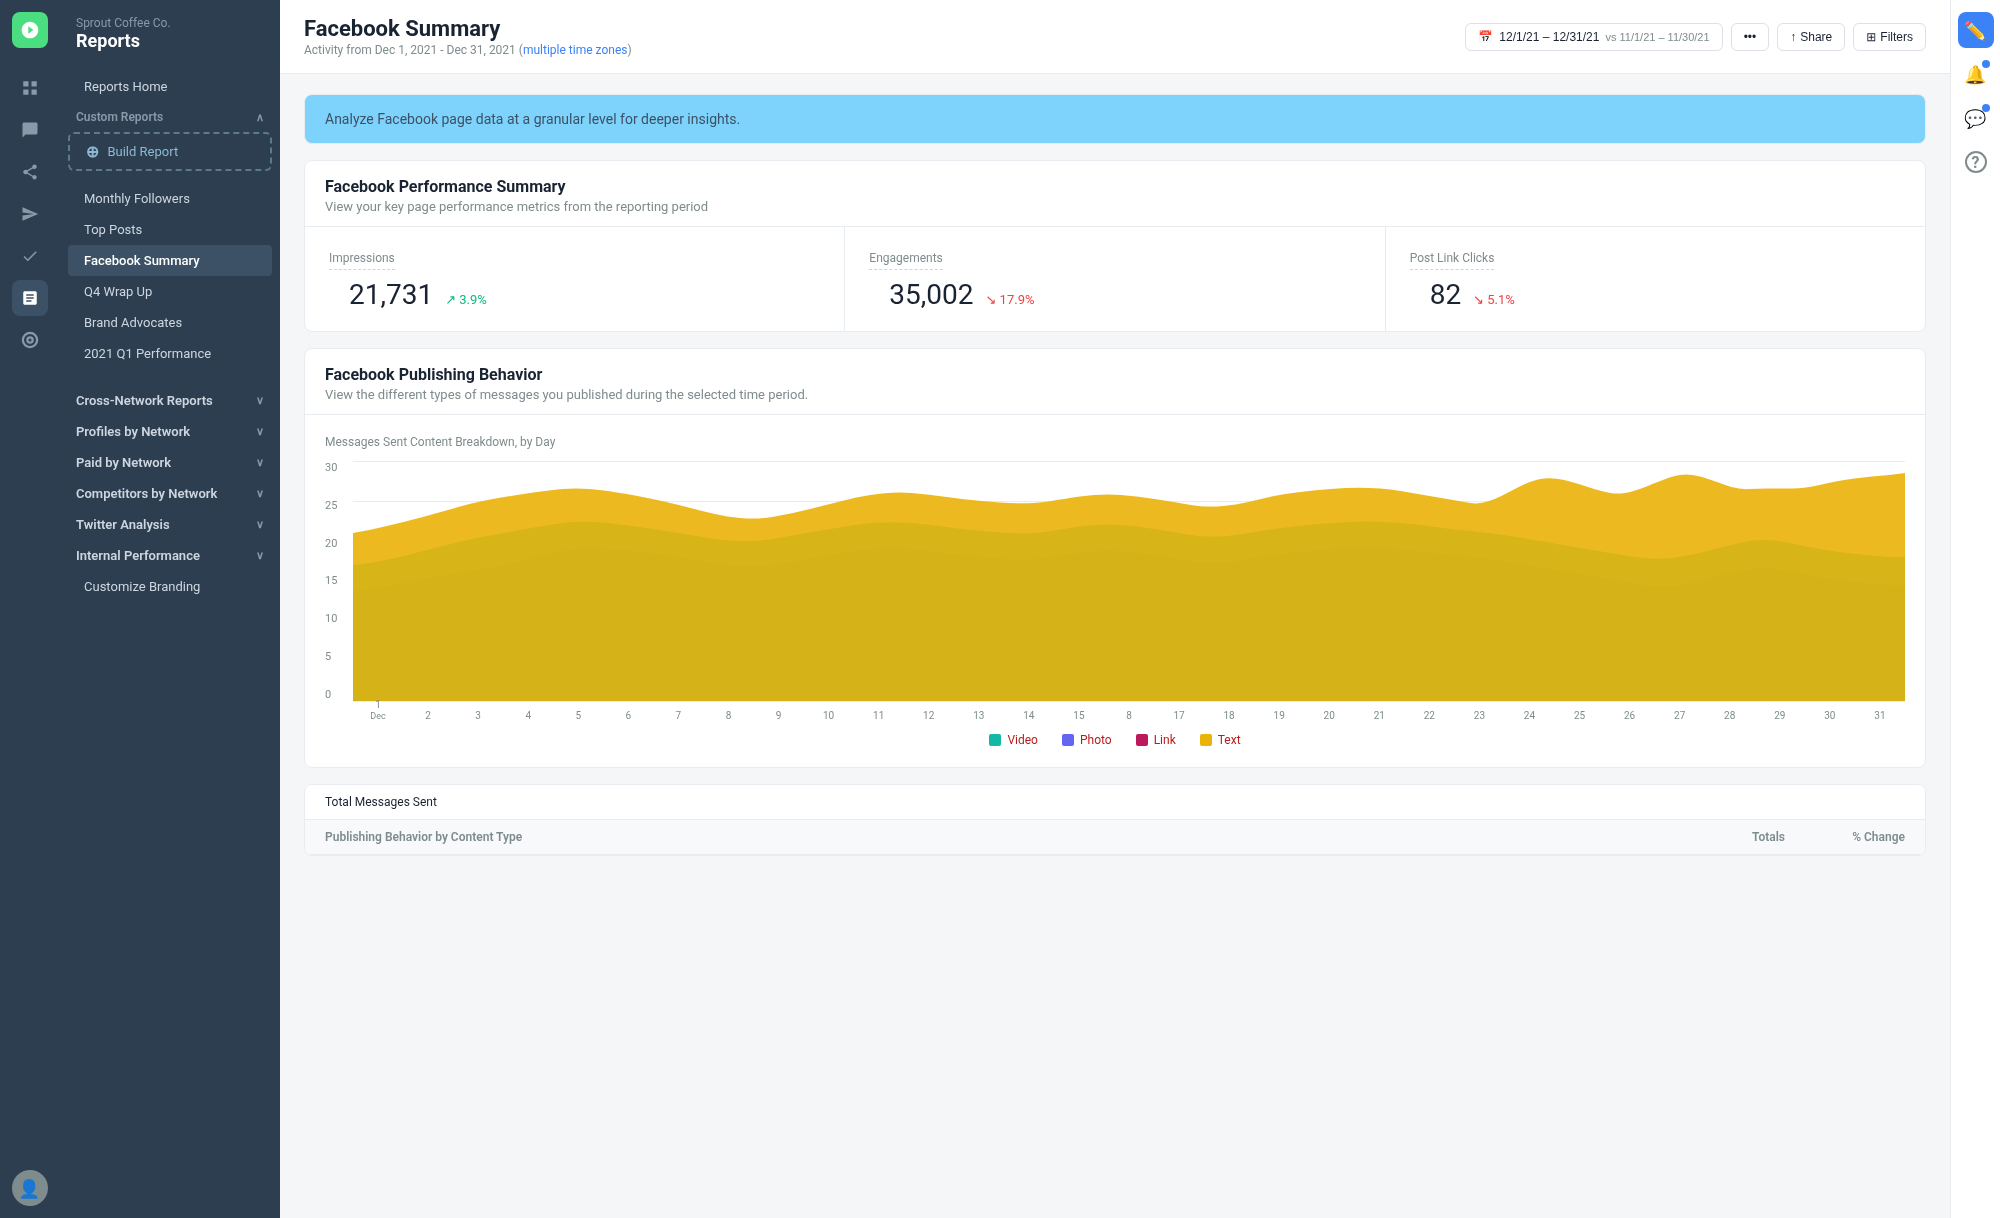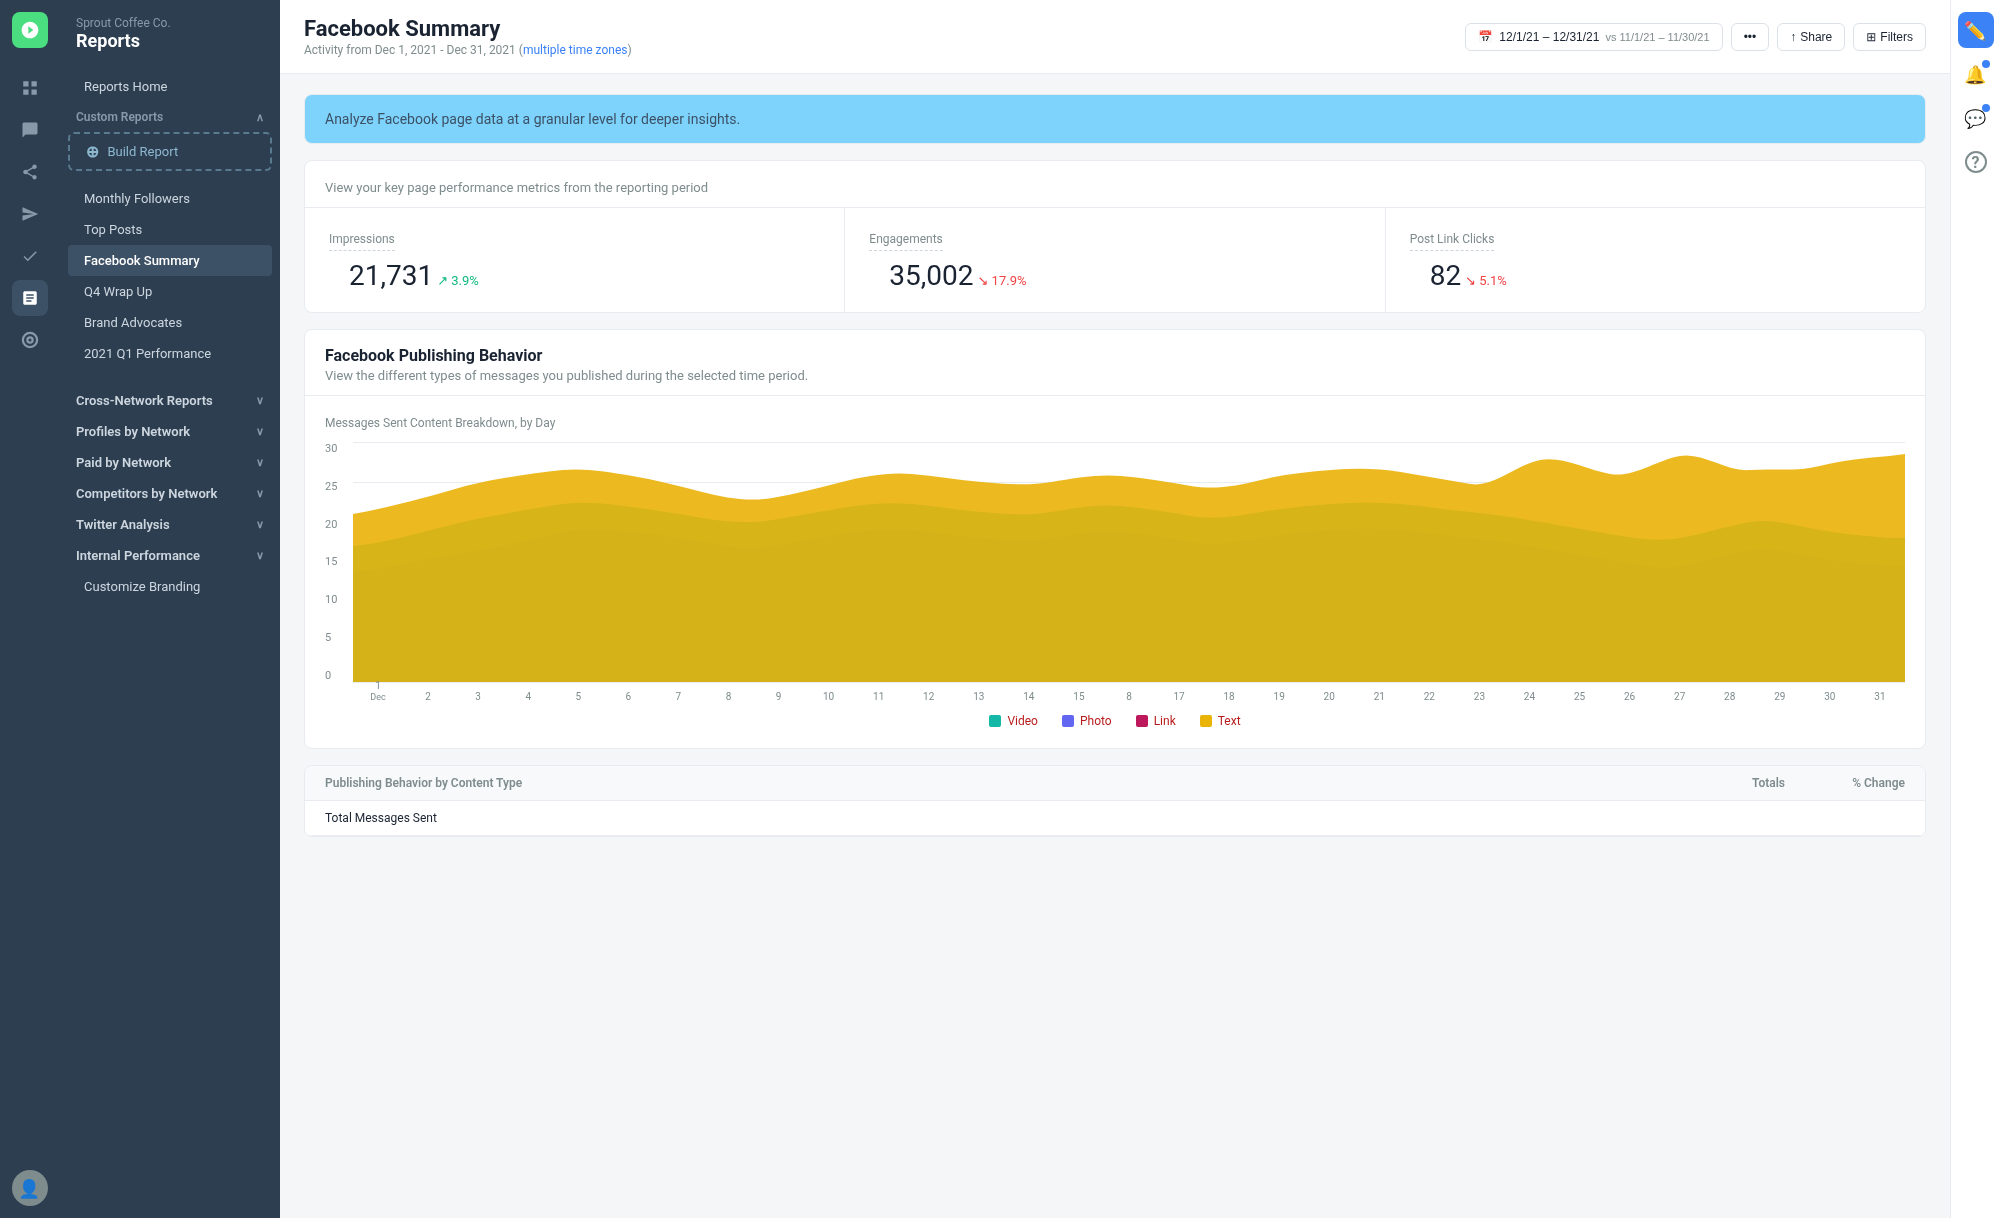--- a/index.html
+++ b/index.html
@@ -206,20 +206,21 @@
       font-size: 12px;
       color: #7f8c8d;
       margin-bottom: 8px;
       border-bottom: 1px dashed #cdd6df;
       padding-bottom: 4px;
       display: inline-block;
     }
     .metric-value { font-size: 28px; font-weight: 400; color: #1a2332; margin-left: 20px; }
     .metric-change {
       font-size: 13px;
+      margin-left: 8px;
     }
     .metric-change.up { color: #10b981; }
     .metric-change.down { color: #ef4444; }
 
     
     .chart-container { padding: 20px; }
     .chart-label { font-size: 12px; color: #7f8c8d; margin-bottom: 12px; }
 
     .chart-area {
       position: relative;
@@ -449,20 +450,21 @@
   </div>
 
   <div class="content">
 
     <div class="info-banner">
       <span>Analyze Facebook page data at a granular level for deeper insights.</span>
     </div>
 
     <div class="card">
       <div class="card-header">
+        <div class="card-title">Facebook Performance Summary</div>
         <div class="card-subtitle">View your key page performance metrics from the reporting period</div>
       </div>
       <div class="metrics-row">
         <div class="metric-cell">
           <div class="metric-label">Impressions</div>
           <div>
             <span class="metric-value">21,731</span>
             <span class="metric-change up">↗ 3.9%</span>
           </div>
         </div>
@@ -571,30 +573,30 @@
           </div>
           <div class="legend-item">
             <div class="legend-dot" style="background:#eab308;"></div>
             <span>Text</span>
           </div>
         </div>
       </div>
     </div>
 
     <div class="card">
+      <div class="table-header" style="background:#fff; color:#1a2332; font-weight:400; border-bottom: 1px solid #e8ecf0;">
+        <div class="col-main">Total Messages Sent</div>
+        <div class="col-right"></div>
+        <div class="col-right"></div>
+      </div>
       <div class="table-header">
         <div class="col-main">Publishing Behavior by Content Type</div>
         <div class="col-right">Totals</div>
         <div class="col-right">% Change</div>
       </div>
-      <div class="table-header" style="background:#fff; color:#1a2332; font-weight:400; border-bottom: 1px solid #e8ecf0;">
-        <div class="col-main">Total Messages Sent</div>
-        <div class="col-right"></div>
-        <div class="col-right"></div>
-      </div>
     </div>
 
   </div>
 </div>
 
 <div class="right-rail">
   <div class="r-icon active">
     <span>✏️</span>
   </div>
   <div class="r-icon">

